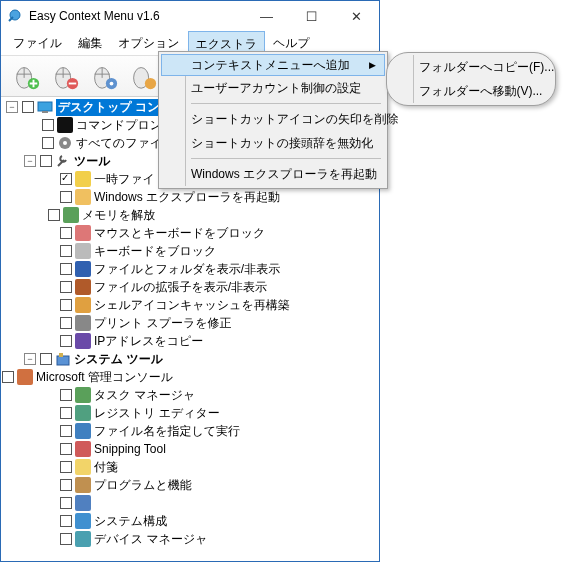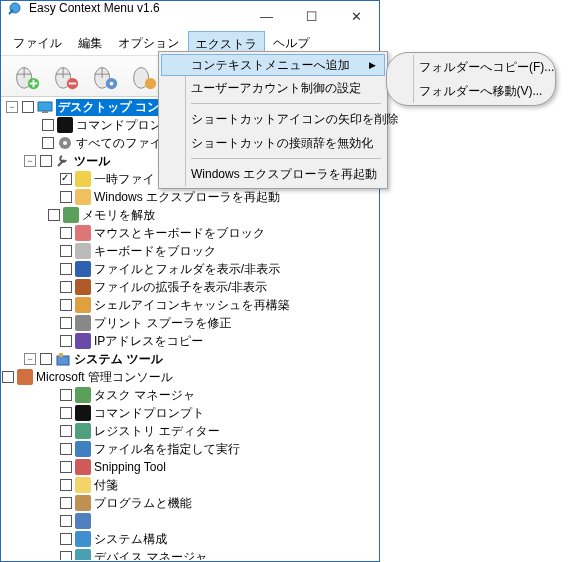--- a/index.html
+++ b/index.html
@@ -1,19 +1,19 @@
 <!DOCTYPE html>
 <html><head>
 <meta charset="utf-8">
 <style>
   * { box-sizing: border-box; margin: 0; padding: 0; }
   body { font-family: "Yu Gothic UI", "Meiryo", sans-serif; font-size: 12px; background: #fff; overflow: hidden; width: 581px; height: 562px; position: relative; }
 
   .window { width: 380px; height: 562px; border: 1px solid #2a6ab5; background: #fff; position: relative; }
-  .titlebar { height: 30px; display: flex; padding: 0 0 0 6px; }
+  .titlebar { height: 30px; display: flex; align-items: center; padding: 0 0 0 6px; }
   .titlebar .app-icon { width:16px; height:16px; display:flex; align-items:center; justify-content:center; margin-right:6px; }
   .titlebar .title { flex:1; font-size:12px; color:#000; }
   .winbtns { display:flex; height:100%; }
   .winbtn { width:45px; display:flex; align-items:center; justify-content:center; font-size:13px; color:#333; }
   .winbtn.close { }
 
   .menubar { height:24px; display:flex; align-items:stretch; padding:0 4px; font-size:12px; }
   .menuitem { padding:4px 8px; display:flex; align-items:center; }
   .menuitem.active { background:#cde6f7; border:1px solid #7eb4ea; padding:12px 7px; }
 
@@ -238,27 +238,20 @@
     <div class="node" style="padding-left:58px;">
         <span class="chk"></span>
         <span class="nicon">
           <span class="ic" style="background:#5aa05a;"></span>
         </span>
         <span class="nlabel">タスク マネージャ</span>
       </div>
     <div class="node" style="padding-left:58px;">
         <span class="chk"></span>
         <span class="nicon">
-          <span class="ic" style="background:#111;"></span>
-        </span>
-        <span class="nlabel">コマンドプロンプト</span>
-      </div>
-    <div class="node" style="padding-left:58px;">
-        <span class="chk"></span>
-        <span class="nicon">
           <span class="ic" style="background:#50a080;"></span>
         </span>
         <span class="nlabel">レジストリ エディター</span>
       </div>
     <div class="node" style="padding-left:58px;">
         <span class="chk"></span>
         <span class="nicon">
           <span class="ic" style="background:#4080c0;"></span>
         </span>
         <span class="nlabel">ファイル名を指定して実行</span>

